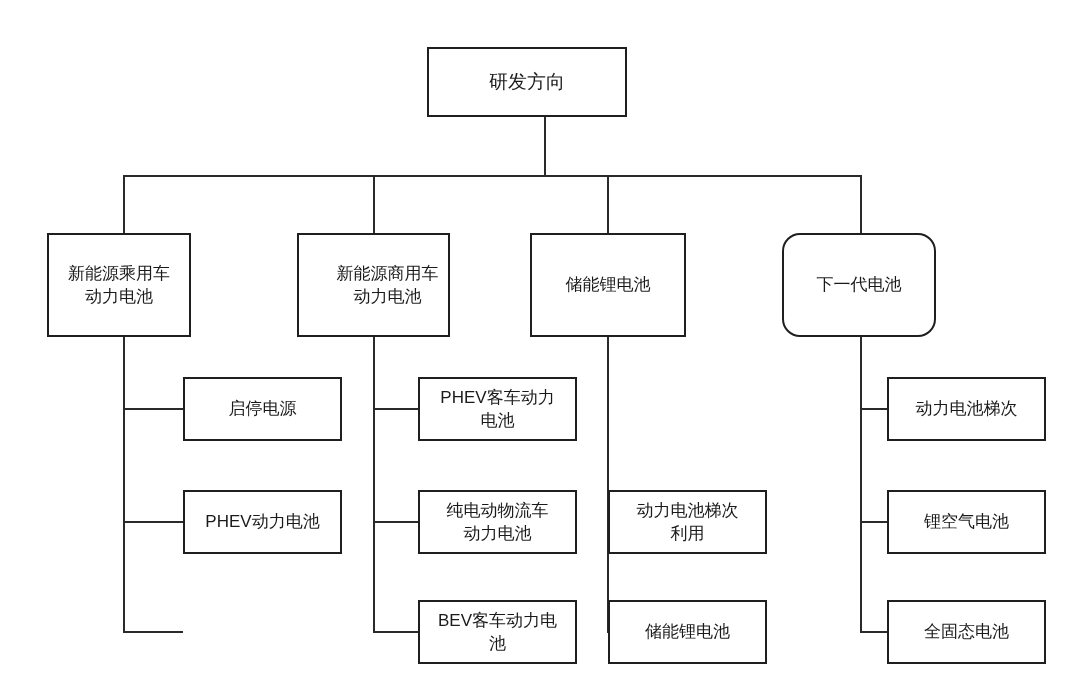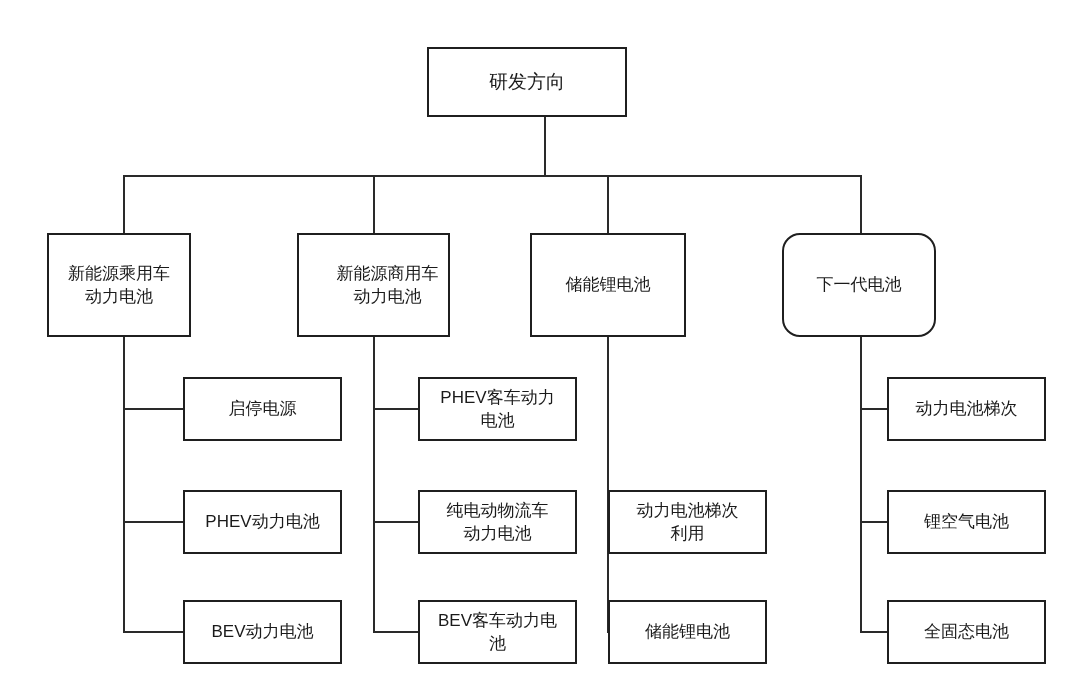--- a/index.html
+++ b/index.html
@@ -107,21 +107,20 @@
 
   <div class="node node-l2 c1">新能源乘用车
 动力电池</div>
   <div class="node node-l2 c2">新能源商用车
 动力电池</div>
   <div class="node node-l2 c3">储能锂电池</div>
   <div class="node node-l2 c4">下一代电池</div>
 
   <div class="node node-l3 c1 r1">启停电源</div>
   <div class="node node-l3 c1 r2">PHEV动力电池</div>
-  <div class="node node-l3 c1 r3">BEV动力电池</div>
 
   <div class="node node-l3 c2 r1">PHEV客车动力
 电池</div>
   <div class="node node-l3 c2 r2">纯电动物流车
 动力电池</div>
   <div class="node node-l3 c2 r3">BEV客车动力电
 池</div>
 
   <div class="node node-l3 c3 r2">动力电池梯次
 利用</div>

